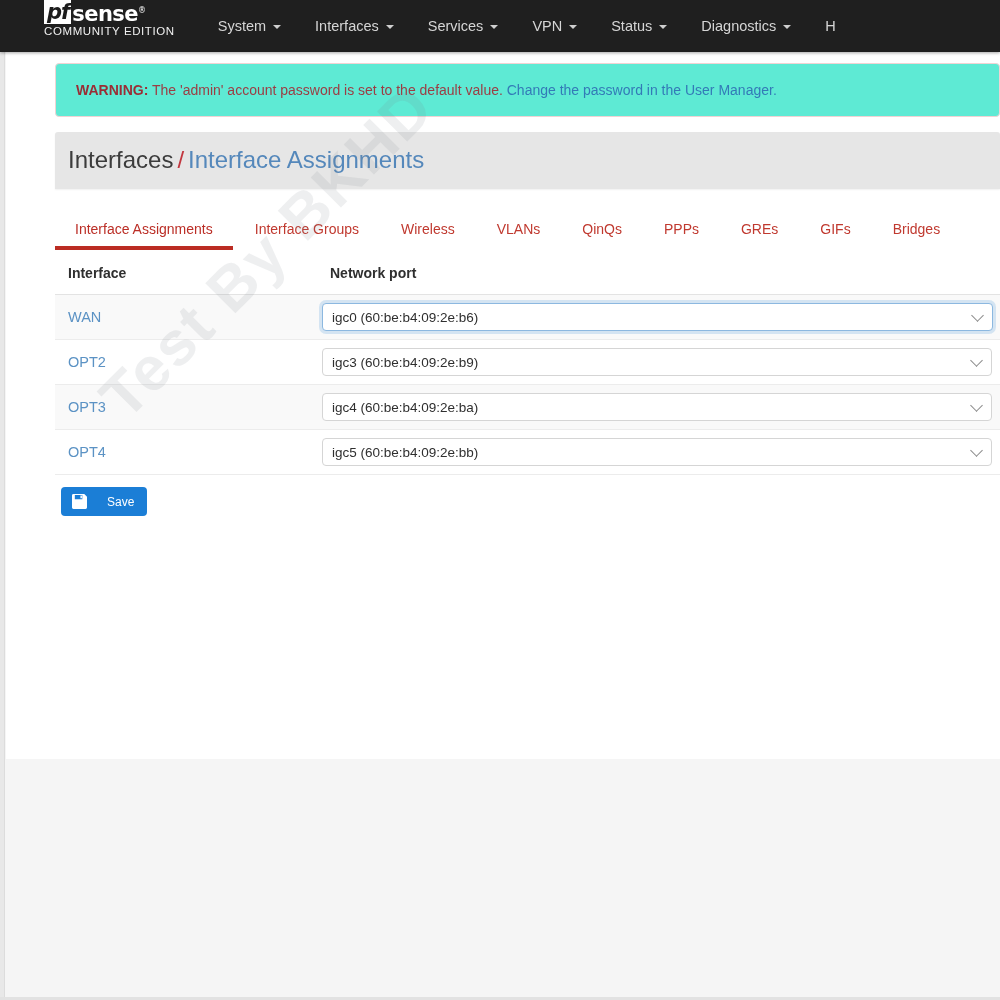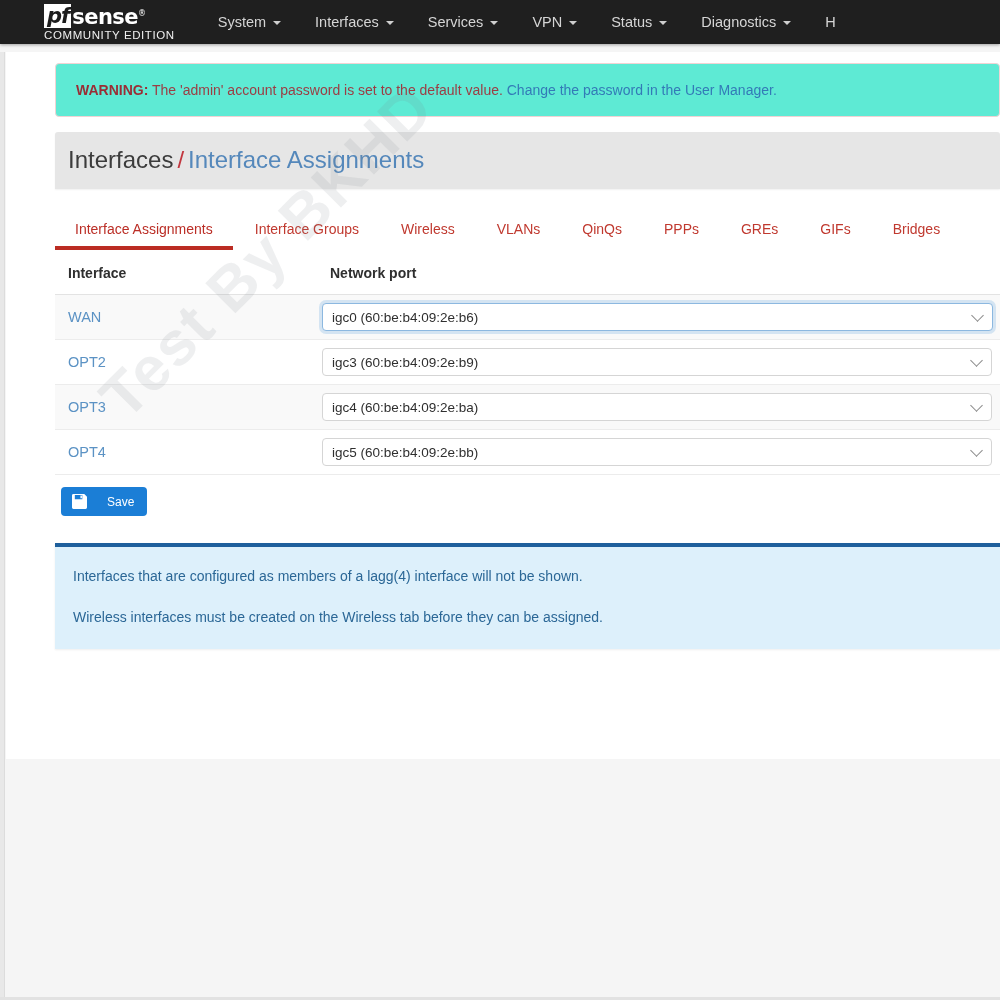--- a/index.html
+++ b/index.html
@@ -30,24 +30,24 @@
     position: absolute;
     left: 0; right: 0; bottom: 0;
     height: 3px;
     background: #e2e2e2;
     z-index: 3;
   }
 
   
   .navbar {
     position: relative;
-    height: 44px;
+    height: 52px;
     background: #1f1f1f;
     display: flex;
-    align-items: center;
+    align-items: flex-start;
     padding-left: 44px;
     z-index: 5;
     box-shadow: 0 1px 3px rgba(0,0,0,0.35);
   }
 
   .brand {
     display: flex;
     flex-direction: column;
     justify-content: center;
     margin-right: 26px;
@@ -441,24 +441,20 @@
 
     
     <button class="btn-save">
       <svg class="save-icon" width="15" height="15" viewBox="0 0 16 16">
         <path fill="#ffffff" d="M1.5 0h11.6L16 2.9V14.5A1.5 1.5 0 0 1 14.5 16h-13A1.5 1.5 0 0 1 0 14.5v-13A1.5 1.5 0 0 1 1.5 0zM3 1v4.5h8V1H3zm6 .6v3h1.6v-3H9zM3.5 9h9a.5.5 0 0 1 .5.5V15H3V9.5a.5.5 0 0 1 .5-.5z"></path>
       </svg>
       <span>Save</span>
     </button>
 
     
-    <div class="info-panel">
-      <div class="info-line">Interfaces that are configured as members of a lagg(4) interface will not be shown.</div>
-      <div class="info-line">Wireless interfaces must be created on the Wireless tab before they can be assigned.</div>
-    </div>
 
   </div>
 
   <div class="watermark">Test By BKHD</div>
 </div>
 
 <div class="frame-left"></div>
 <div class="frame-bottom"></div>
 
 </body></html>

